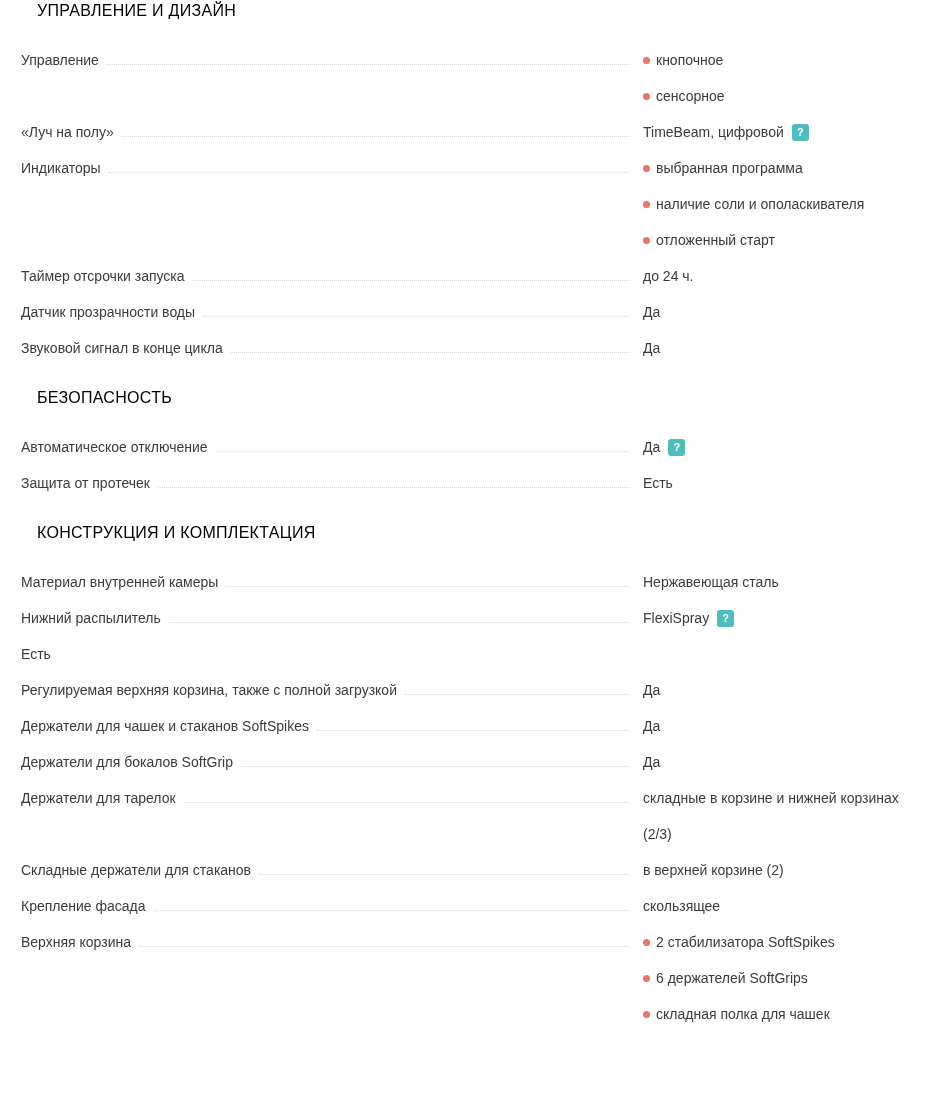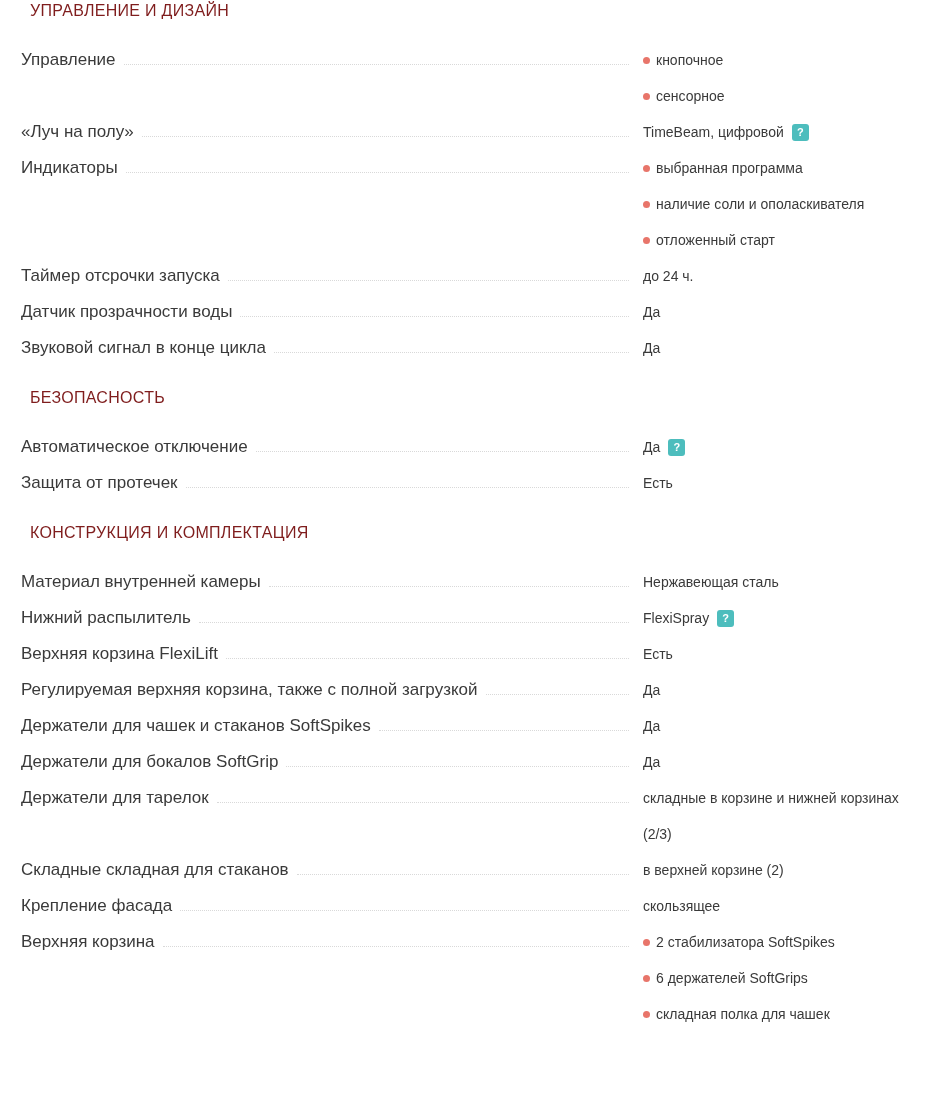--- a/index.html
+++ b/index.html
@@ -12,35 +12,35 @@
   }
   .page { width: 948px; padding: 2px 0 24px 21px; }
 
   .spec-section + .spec-section { margin-top: 32px; }
 
   .section-title {
     font-size: 16px;
     line-height: 18px;
     font-weight: 400;
     letter-spacing: 0.3px;
-    color: #7f1d1d;
-    margin: 0 0 31px 9px;
+    color: #000000;
+    margin: 0 0 31px 16px;
     text-transform: uppercase;
   }
 
   .spec-row { display: flex; align-items: flex-start; margin-bottom: 18px; }
 
   .label-cell {
     flex: 1 1 auto;
     display: flex;
     align-items: baseline;
     min-width: 0;
   }
   .spec-label {
-    font-size: 17px;
+    font-size: 14px;
     line-height: 18px;
     white-space: nowrap;
     text-align: center;
   }
   .leader {
     flex: 1 1 auto;
     border-bottom: 1px dotted #d9d9d9;
     margin: 0 14px 3px 8px;
     min-width: 12px;
   }
@@ -218,24 +218,20 @@
               <span class="leader"></span>
             </div>
             <div class="value-cell">
               <div class="value-line">
                 <span class="value-text">FlexiSpray</span>
                 <span class="help-icon">?</span>
               </div>
             </div>
           </div>
           <div class="spec-row">
-            <div class="label-cell">
-              <span class="spec-label">Верхняя корзина FlexiLift</span>
-              <span class="leader"></span>
-            </div>
             <div class="value-cell">
               <div class="value-line">
                 <span class="value-text">Есть</span>
               </div>
             </div>
           </div>
           <div class="spec-row">
             <div class="label-cell">
               <span class="spec-label">Регулируемая верхняя корзина, также с полной загрузкой</span>
               <span class="leader"></span>
@@ -277,21 +273,21 @@
               <div class="value-line">
                 <span class="value-text">складные в корзине и нижней корзинах</span>
               </div>
               <div class="value-line">
                 <span class="value-text">(2/3)</span>
               </div>
             </div>
           </div>
           <div class="spec-row">
             <div class="label-cell">
-              <span class="spec-label">Складные складная для стаканов</span>
+              <span class="spec-label">Складные держатели для стаканов</span>
               <span class="leader"></span>
             </div>
             <div class="value-cell">
               <div class="value-line">
                 <span class="value-text">в верхней корзине (2)</span>
               </div>
             </div>
           </div>
           <div class="spec-row">
             <div class="label-cell">

